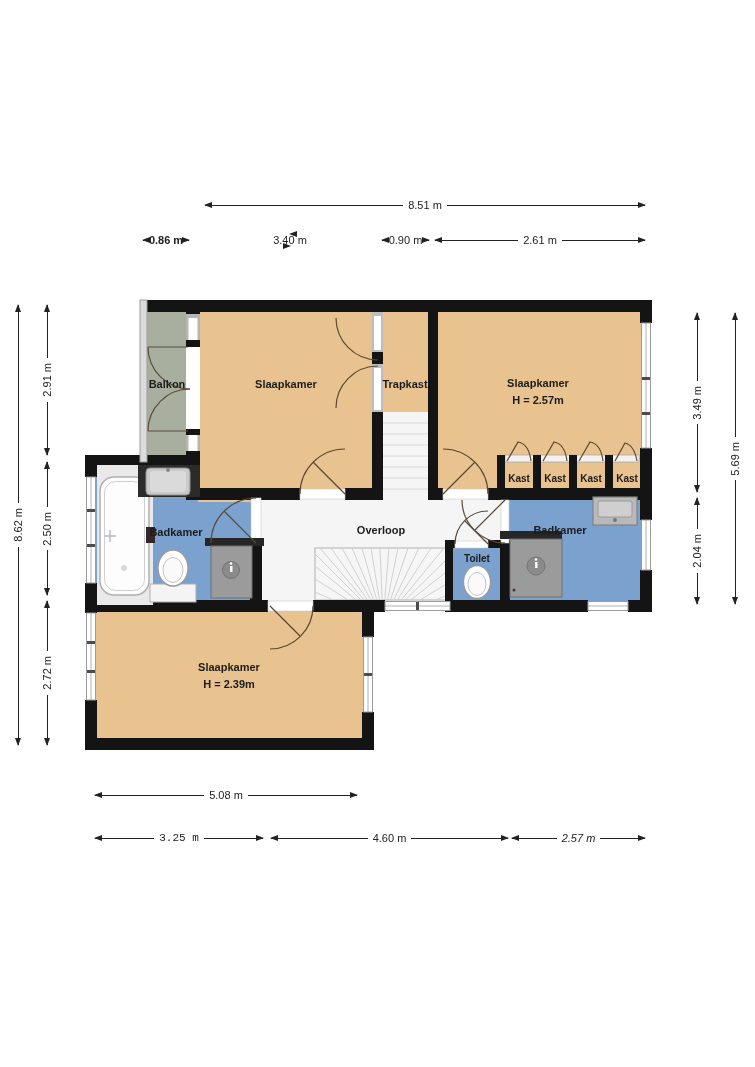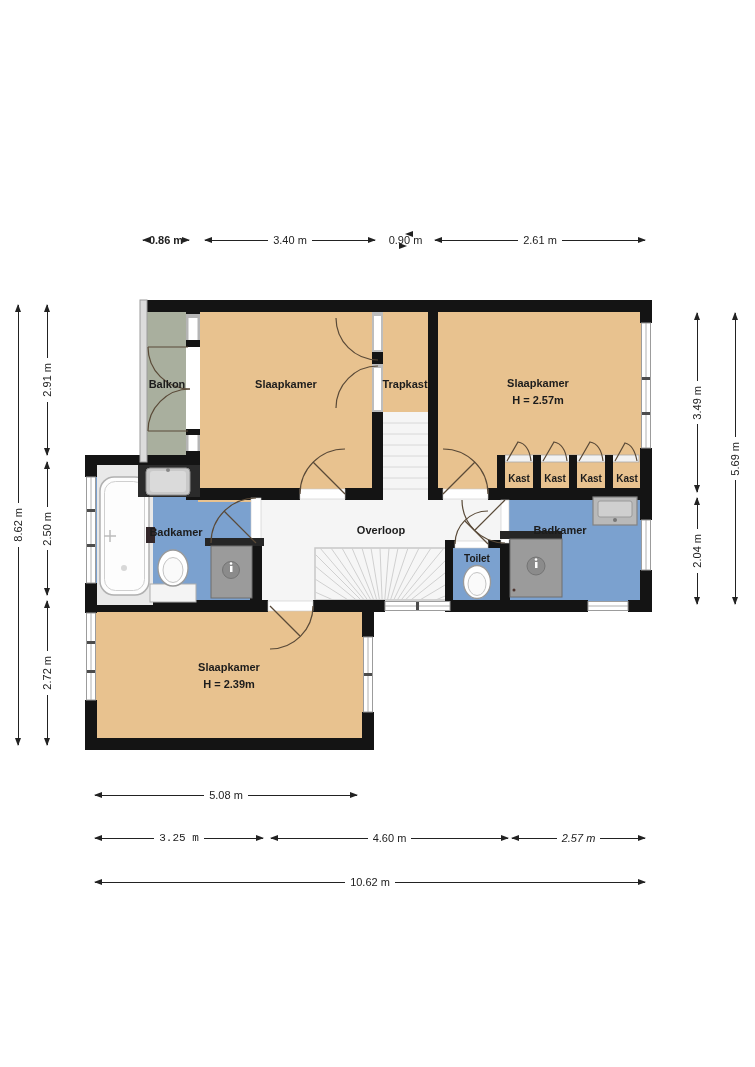--- a/index.html
+++ b/index.html
@@ -311,31 +311,36 @@
       <text class="kast-label" x="627" y="482">Kast</text>
       <text class="room-label" x="176" y="536">Badkamer</text>
       <text class="room-label" x="381" y="534">Overloop</text>
       <text class="kast-label" x="477" y="562">Toilet</text>
       <text class="room-label" x="560" y="534">Badkamer</text>
       <text class="room-label" x="229" y="671">Slaapkamer</text>
       <text class="room-sub" x="229" y="688">H = 2.39m</text>
     </g>
   </svg>
 
+  <div class="dim dim-h" style="left:205px;top:199px;width:440px;">
+    <i class="ln a-left"></i>
+      <span class="lbl">8.51 m</span>
+      <i class="ln a-right"></i>
+  </div>
   <div class="dim dim-h" style="left:143px;top:234px;width:46px;font-weight:bold;">
     <i class="ln a-left"></i>
       <span class="lbl">0.86 m</span>
       <i class="ln a-right"></i>
   </div>
-  <div class="dim dim-h" style="left:205px;top:234px;width:170px;">
+  <div class="dim dim-h" style="left:205px;top:234px;width:170px;flex-direction:column;">
     <i class="ln a-left"></i>
       <span class="lbl">3.40 m</span>
       <i class="ln a-right"></i>
   </div>
-  <div class="dim dim-h" style="left:382px;top:234px;width:47px;flex-direction:column;">
+  <div class="dim dim-h" style="left:382px;top:234px;width:47px;">
     <i class="ln a-left"></i>
       <span class="lbl">0.90 m</span>
       <i class="ln a-right"></i>
   </div>
   <div class="dim dim-h" style="left:435px;top:234px;width:210px;">
     <i class="ln a-left"></i>
       <span class="lbl">2.61 m</span>
       <i class="ln a-right"></i>
   </div>
 
@@ -389,19 +394,14 @@
   <div class="dim dim-h" style="left:271px;top:832px;width:237px;">
     <i class="ln a-left"></i>
       <span class="lbl">4.60 m</span>
       <i class="ln a-right"></i>
   </div>
   <div class="dim dim-h" style="left:512px;top:832px;width:133px;font-style:italic;">
     <i class="ln a-left"></i>
       <span class="lbl">2.57 m</span>
       <i class="ln a-right"></i>
   </div>
-  <div class="dim dim-h" style="left:95px;top:876px;width:550px;">
-    <i class="ln a-left"></i>
-      <span class="lbl">10.62 m</span>
-      <i class="ln a-right"></i>
-  </div>
 
 </div>
 
 </body></html>

